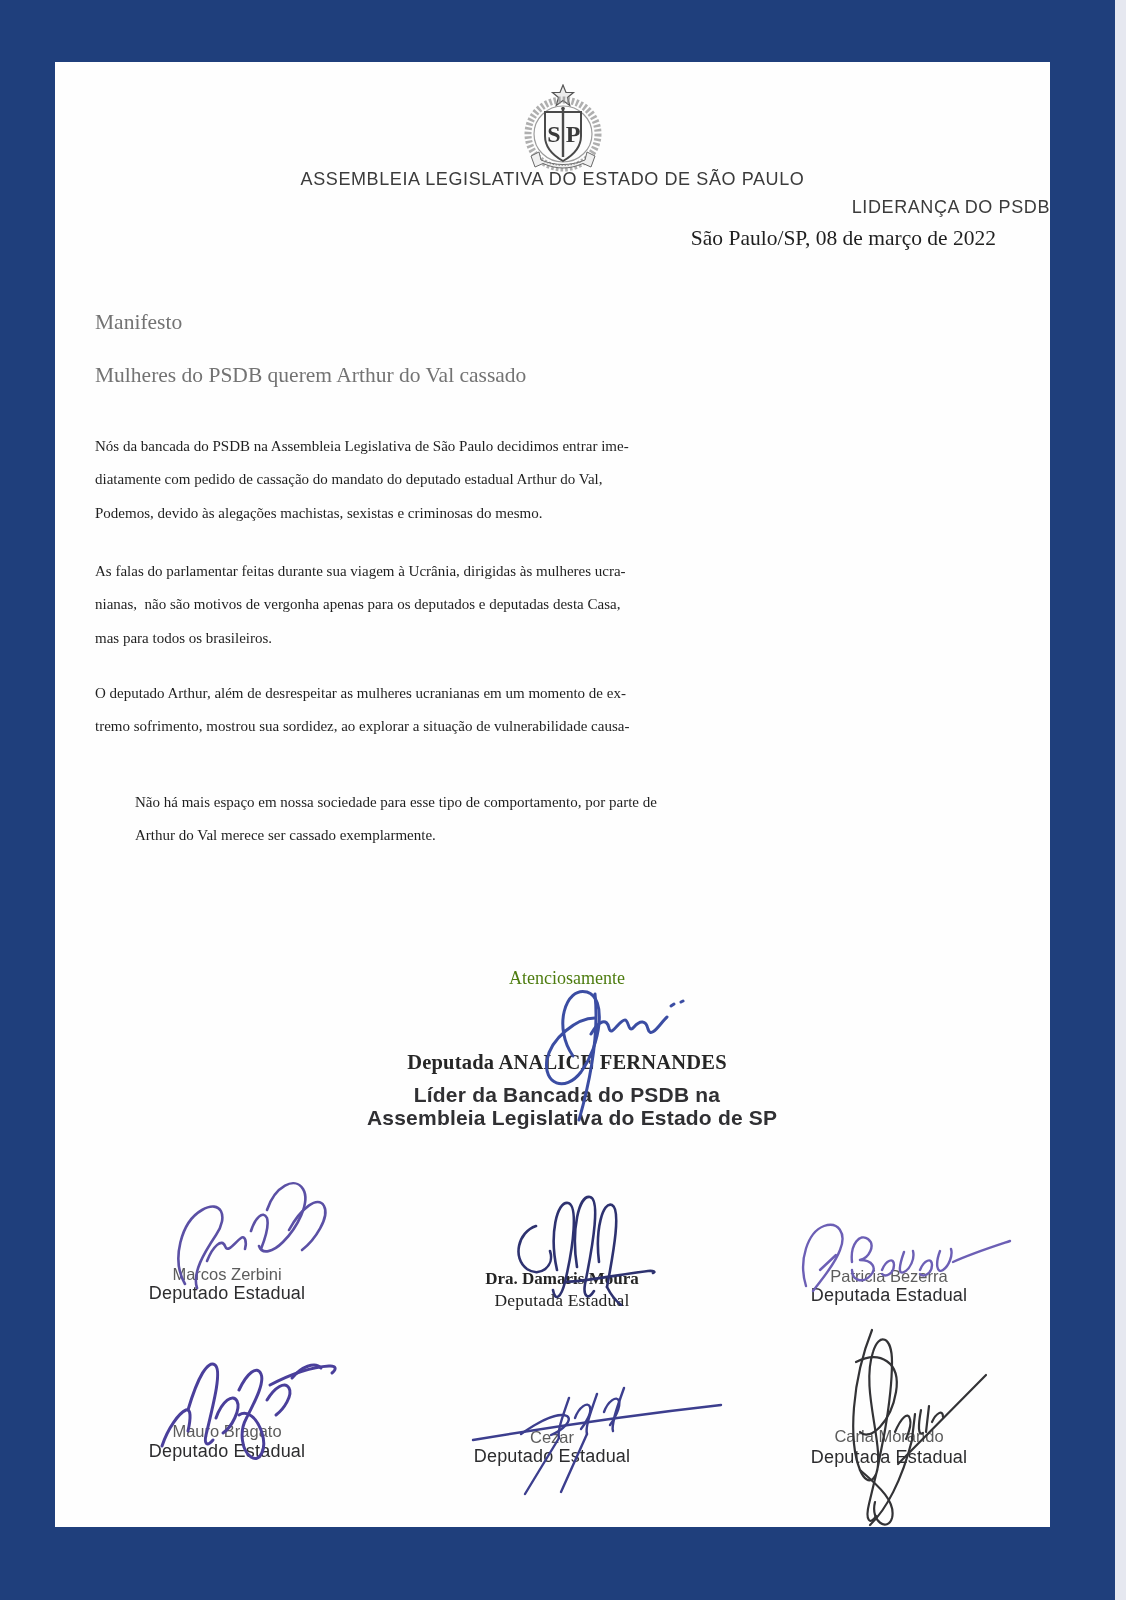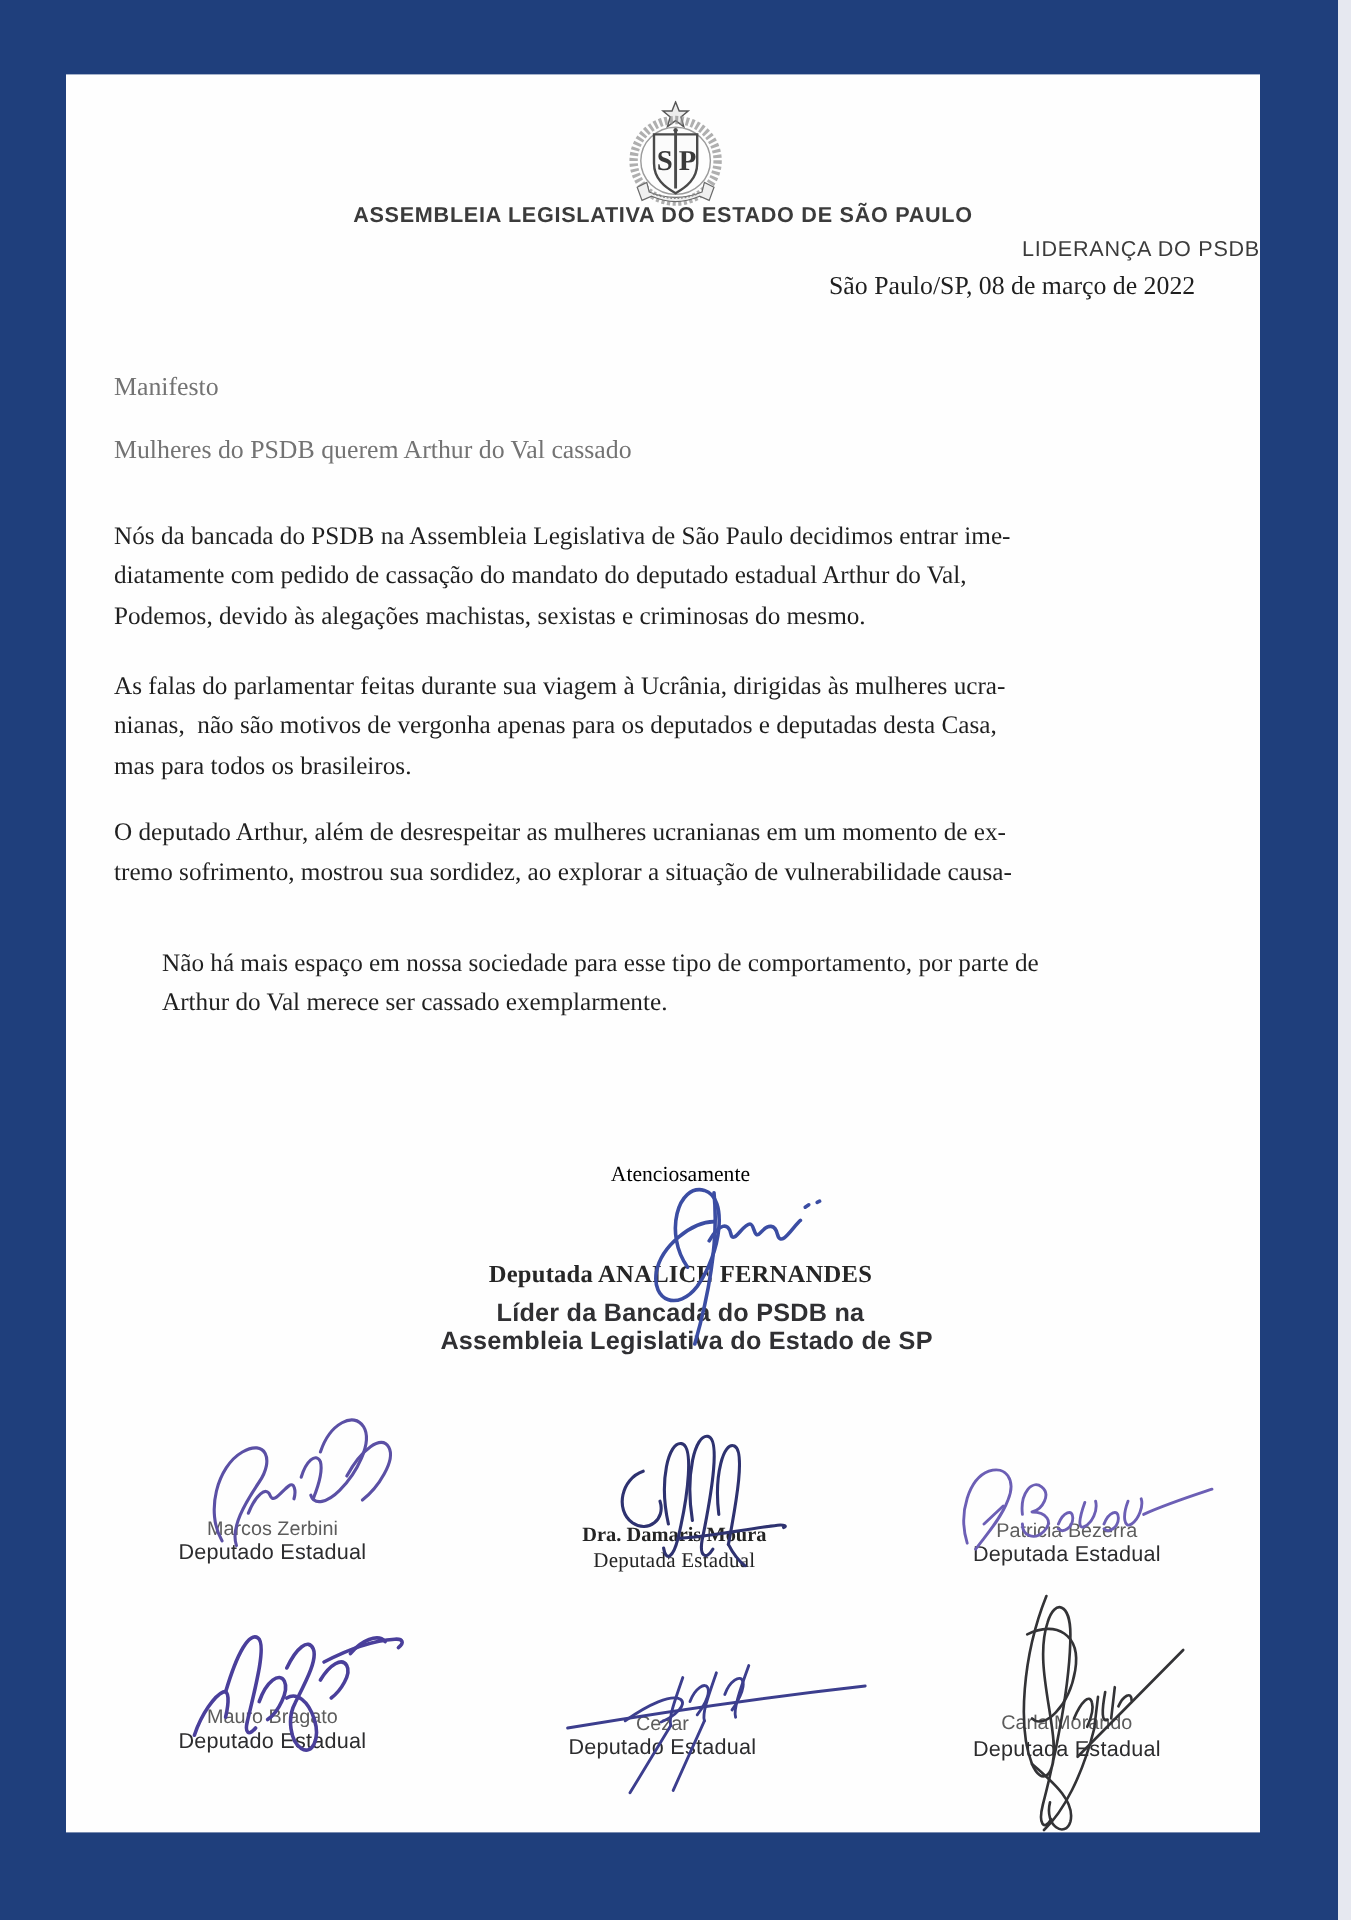--- a/index.html
+++ b/index.html
@@ -33,21 +33,21 @@
   .org-line {
     position: absolute;
     left: 0; width: 100%;
     text-align: center;
     font-family: "Liberation Sans", "DejaVu Sans", sans-serif;
     font-size: 18px;
     letter-spacing: 0.6px;
     color: #3b3b3b;
     white-space: pre;
   }
-  .org-line-1 { top: 107px; font-weight: bold; }
+  .org-line-1 { top: 107px; }
   .org-line-2 { top: 135px; text-align: right; }
   .dateline {
     position: absolute;
     right: 54px; top: 164px;
     font-size: 21.5px;
     color: #1f1f1f;
     white-space: pre;
   }
   
   .doc-title, .doc-subtitle {
@@ -55,37 +55,37 @@
     left: 40px;
     font-size: 21.5px;
     color: #737373;
     white-space: pre;
   }
   .doc-title { top: 248px; }
   .doc-subtitle { top: 301px; text-align: right; }
   .para {
     position: absolute;
     left: 40px;
-    font-size: 21px;
+    font-size: 15px;
     color: #1f1f1f;
     line-height: 33.4px;
   }
   .para-1 { top: 368px; }
   .para-2 { top: 493px; }
   .para-3 { top: 615px; }
   .para-4 { top: 724px; margin-left: 40px; }
   .line { white-space: pre; }
   
   .closing-center {
     position: absolute;
     left: 312px; width: 400px;
     text-align: center;
     z-index: 2;
   }
-  .salutation { top: 906px; font-size: 18px; color: #000000; }
+  .salutation { top: 906px; font-size: 18px; color: #4d7c0f; }
   .closing-name {
     top: 989px;
     font-size: 20.5px;
     font-weight: bold;
     color: #262626;
     letter-spacing: 0.2px;
   }
   .closing-role {
     font-family: "Liberation Sans", "DejaVu Sans", sans-serif;
     font-size: 21px;

